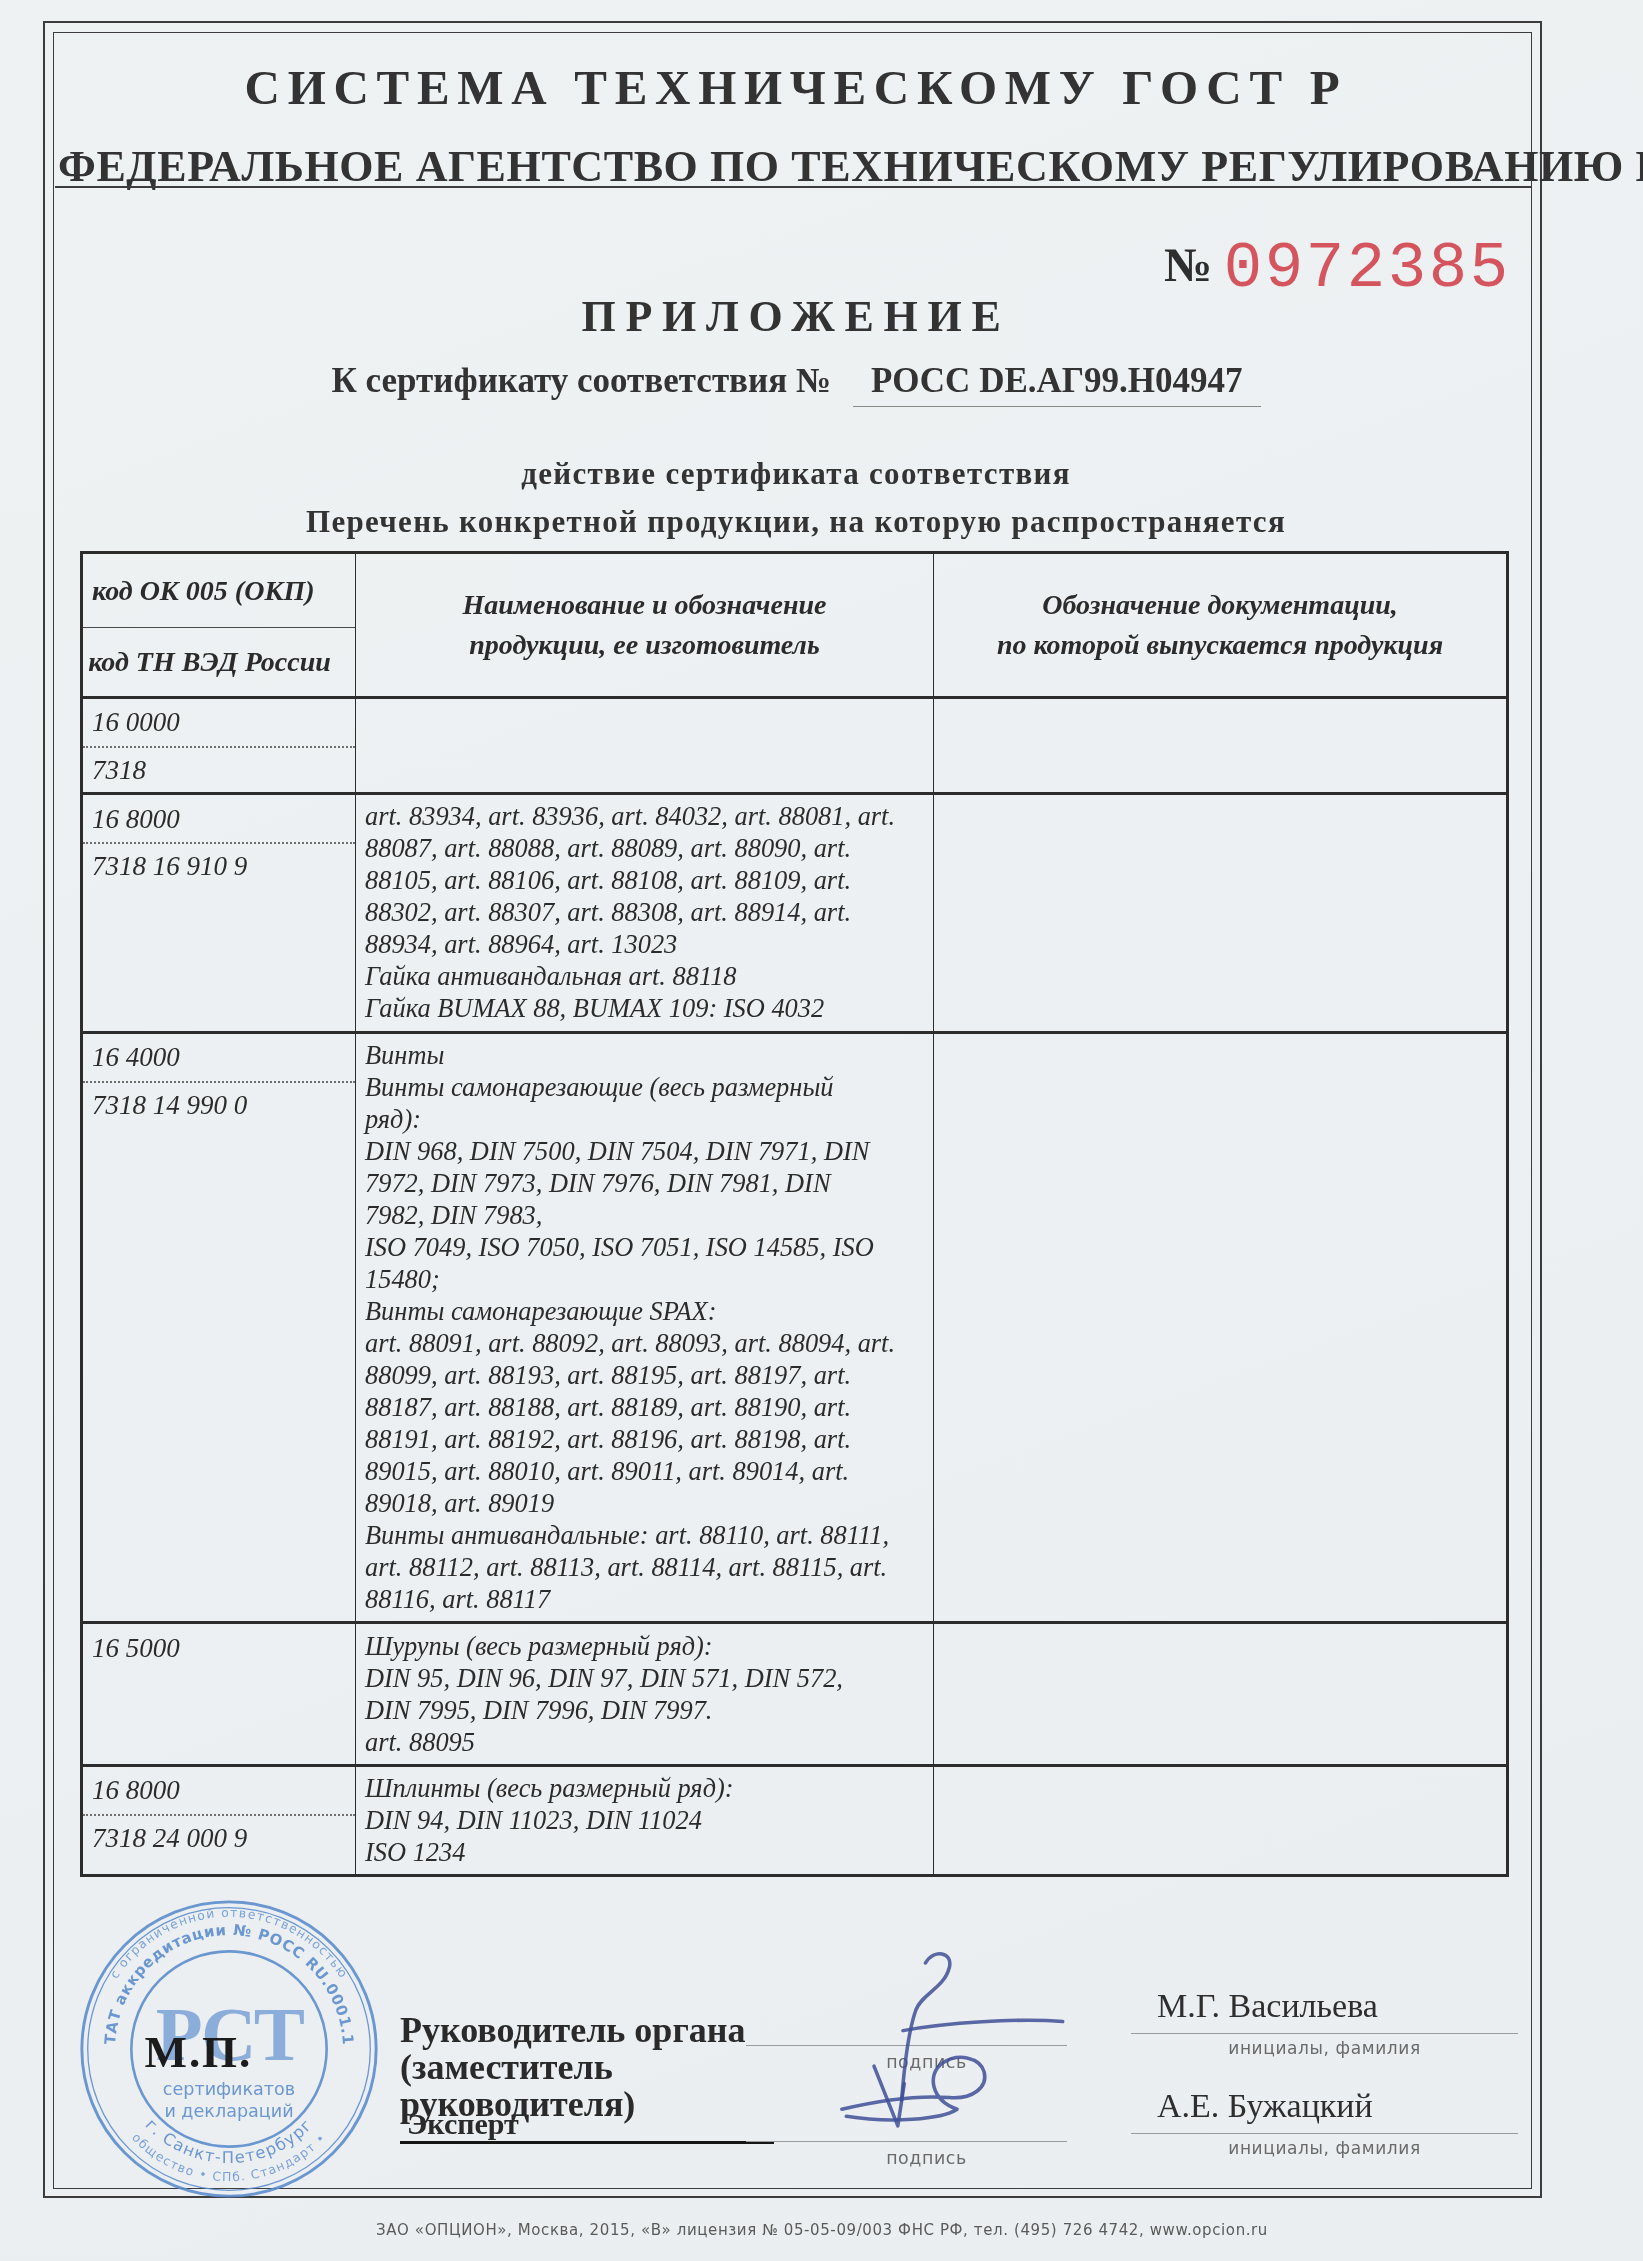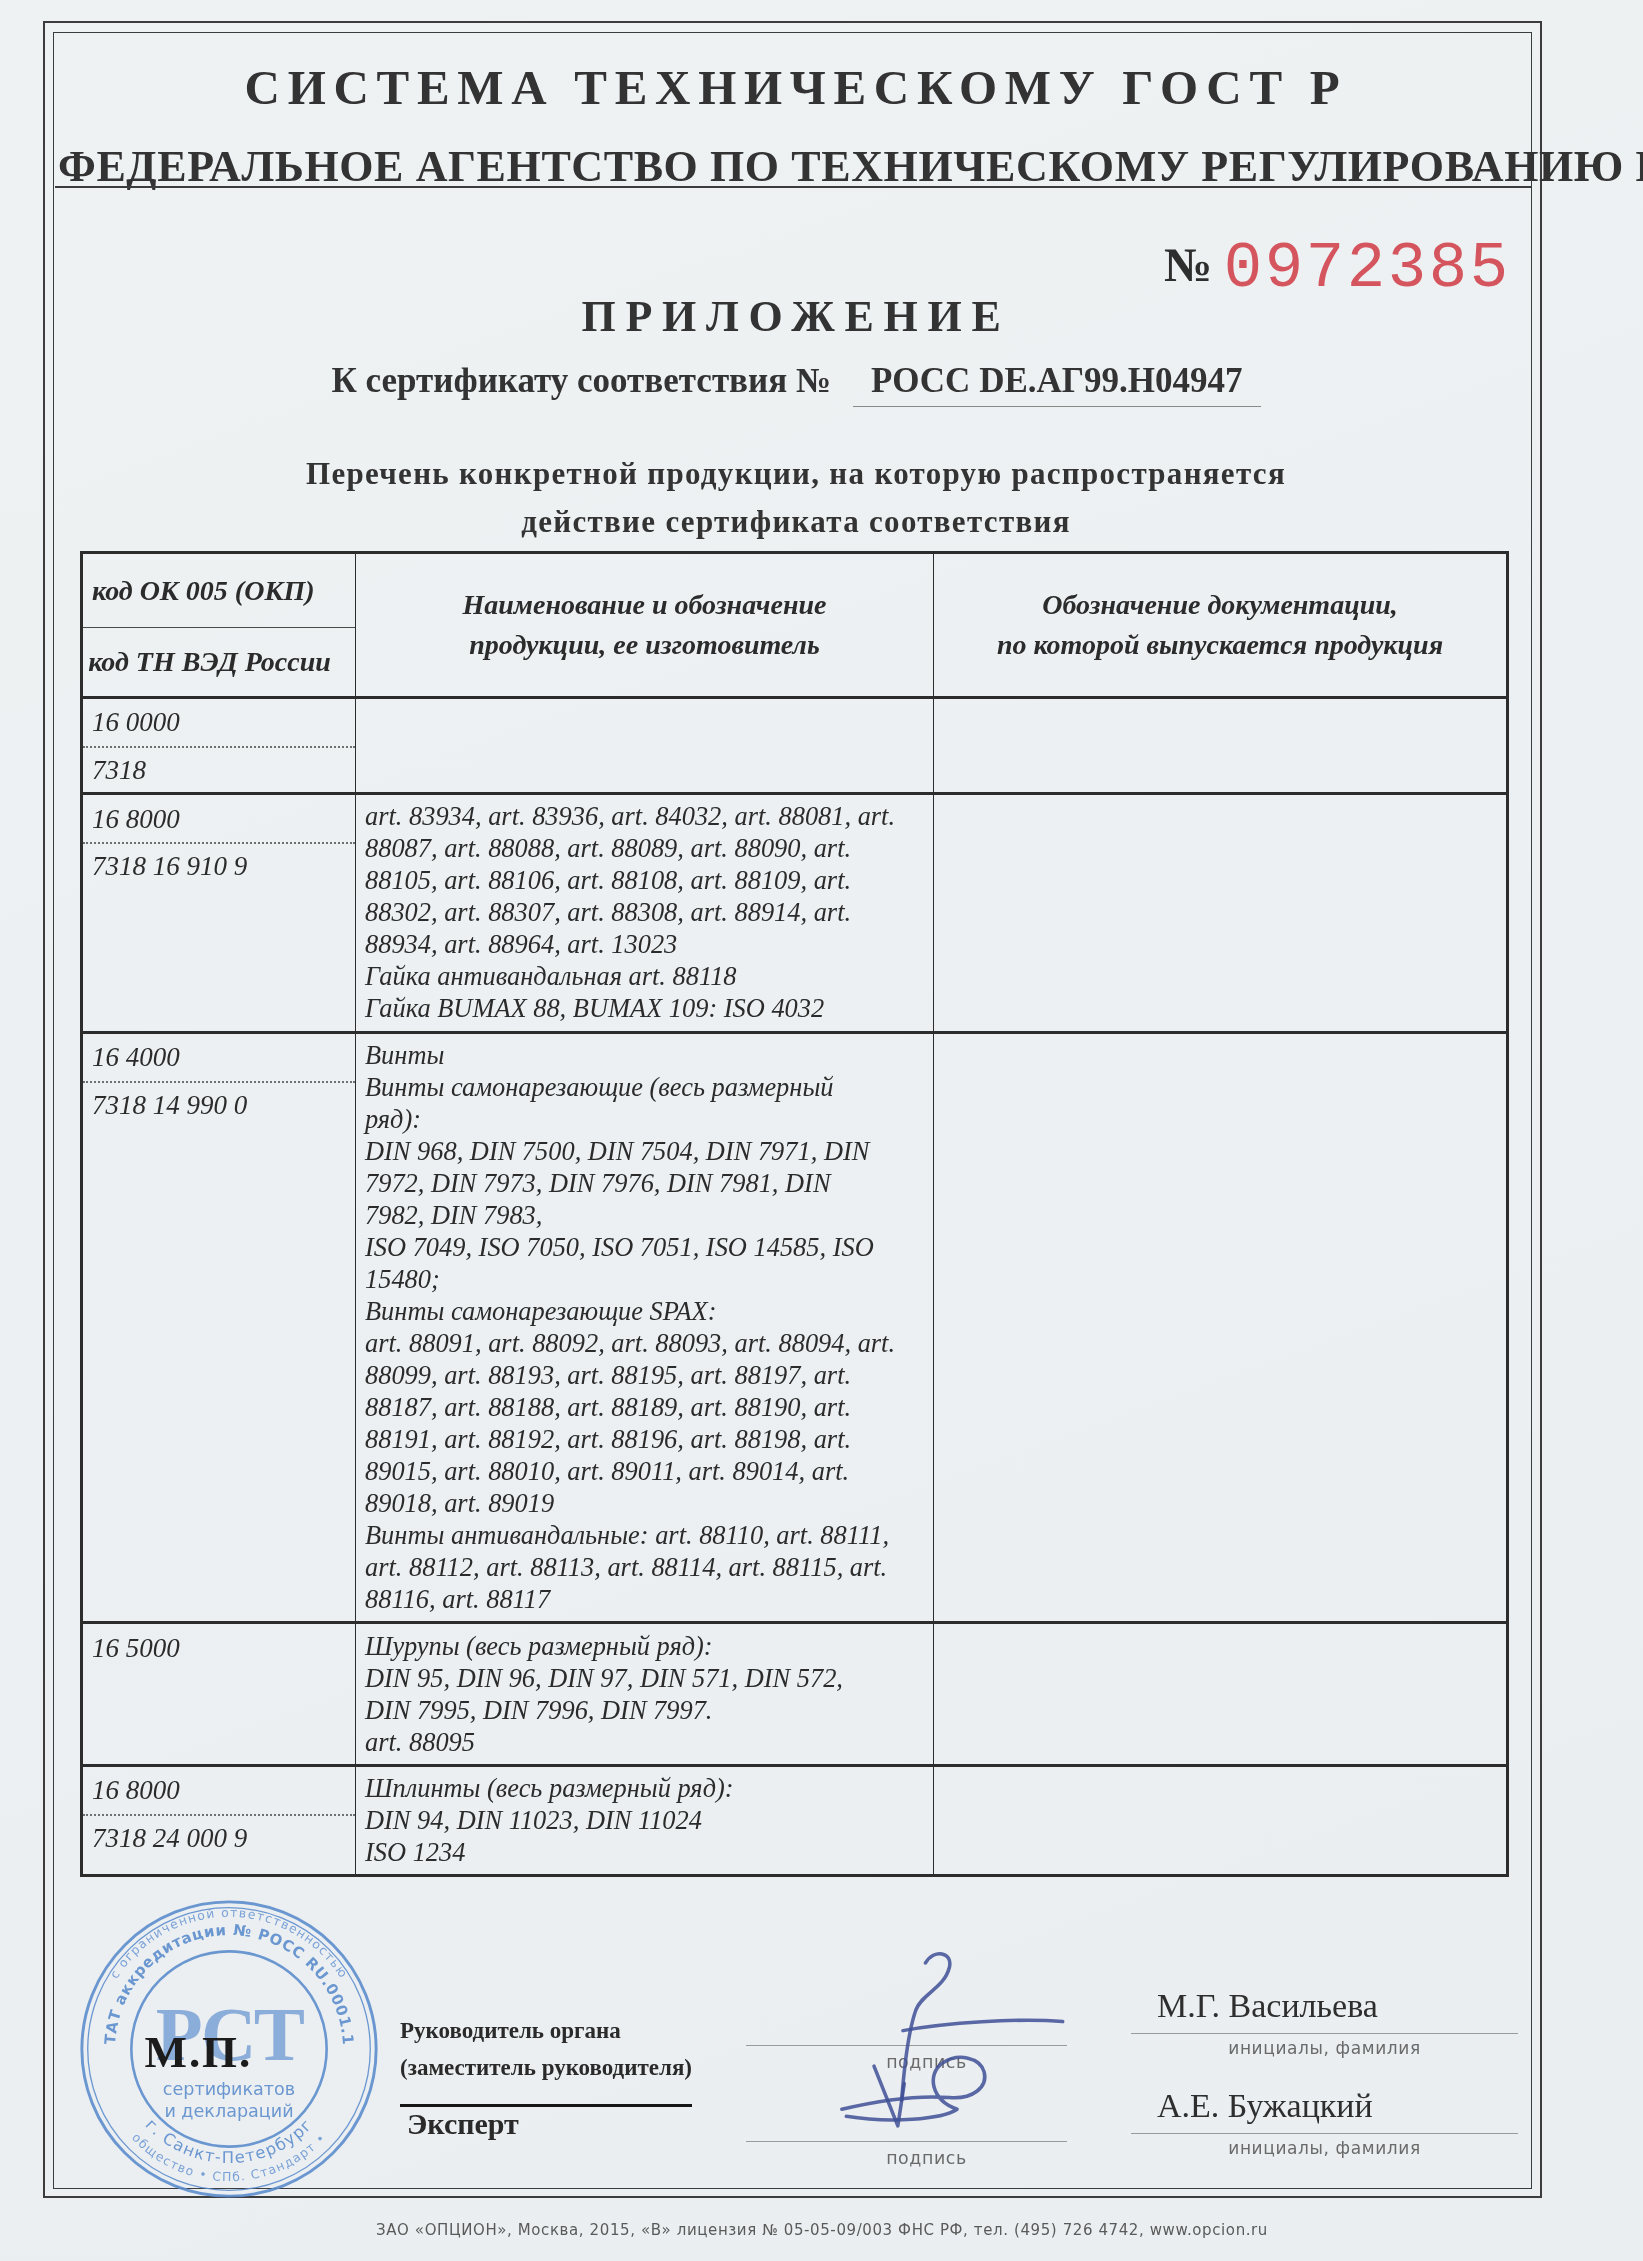--- a/index.html
+++ b/index.html
@@ -40,21 +40,21 @@
   .col-codes{width:274px;}.col-prod{width:578px;}.col-docs{width:574px;}
   th.c1h{font-weight:normal;font-size:28px;padding:0;}
   .c1top{height:73px;display:flex;align-items:center;padding-left:9px;}
   .c1div{border-top:1.9px solid #4a4a4a;}
   .c1bot{height:68px;display:flex;align-items:center;padding-left:5.2px;}
   th.chead{font-size:28px;line-height:40px;text-align:center;vertical-align:middle;white-space:pre-line;padding:0 19.3px;}
   td.code{font-size:27px;line-height:34px;padding:6.4px 7.7px 5.2px 9px;}
   .dotline{border-top:2.6px dotted #6f6f6f;margin:6.4px -7.7px 5.2px -9px;}
   td.prod{font-size:26.4px;line-height:32px;padding:5.2px 6.4px 6.4px 9px;white-space:pre-line;}
   td.docs{font-size:26.4px;line-height:32px;padding:5.2px 9px;white-space:pre-line;}
-  .role-block{position:absolute;left:400px;top:2012px;width:374px;font-weight:bold;font-size:23px;line-height:37px;color:#2a2a2a;}
+  .role-block{position:absolute;left:400px;top:2012px;width:374px;font-weight:bold;font-size:36px;line-height:37px;color:#2a2a2a;}
   .role2{display:inline-block;border-bottom:3.9px solid #161616;padding-bottom:18px;}
   .expert{position:absolute;left:407px;top:2107px;font-weight:bold;font-size:30px;color:#2a2a2a;}
   .sigline{position:absolute;border-top:1.9px solid #9a9a9a;}
   .sigline.s1{left:746px;top:2045px;width:321px;}
   .sigline.s2{left:746px;top:2141px;width:321px;}
   .sigcap{position:absolute;width:321px;left:766px;text-align:center;font-family:"DejaVu Sans",sans-serif;font-size:17.4px;color:#6a6a6a;letter-spacing:0.6px;}
   .sigcap.c1{top:2052px;}
   .sigcap.c2{top:2148px;}
   .name-block{position:absolute;left:1131px;width:387px;}
   .name-block .nm{font-size:34px;color:#2e2e2e;padding-left:26px;}
@@ -91,22 +91,22 @@
     <span class="no">№</span><span class="digits">0972385</span>
   </div>
 
   <div class="appendix">ПРИЛОЖЕНИЕ</div>
 
   <div class="certline">
     <span>К сертификату соответствия №</span><span class="certval">РОСС DE.АГ99.Н04947</span>
   </div>
 
   <div class="subtitle">
+    <div>действие сертификата соответствия</div>
     <div>Перечень конкретной продукции,  на которую распространяется</div>
-    <div>действие сертификата соответствия</div>
   </div>
 
   <table class="prod-table">
     <colgroup>
       <col class="col-codes">
         <col class="col-prod">
         <col class="col-docs">
     </colgroup>
     <thead>
       <tr>

